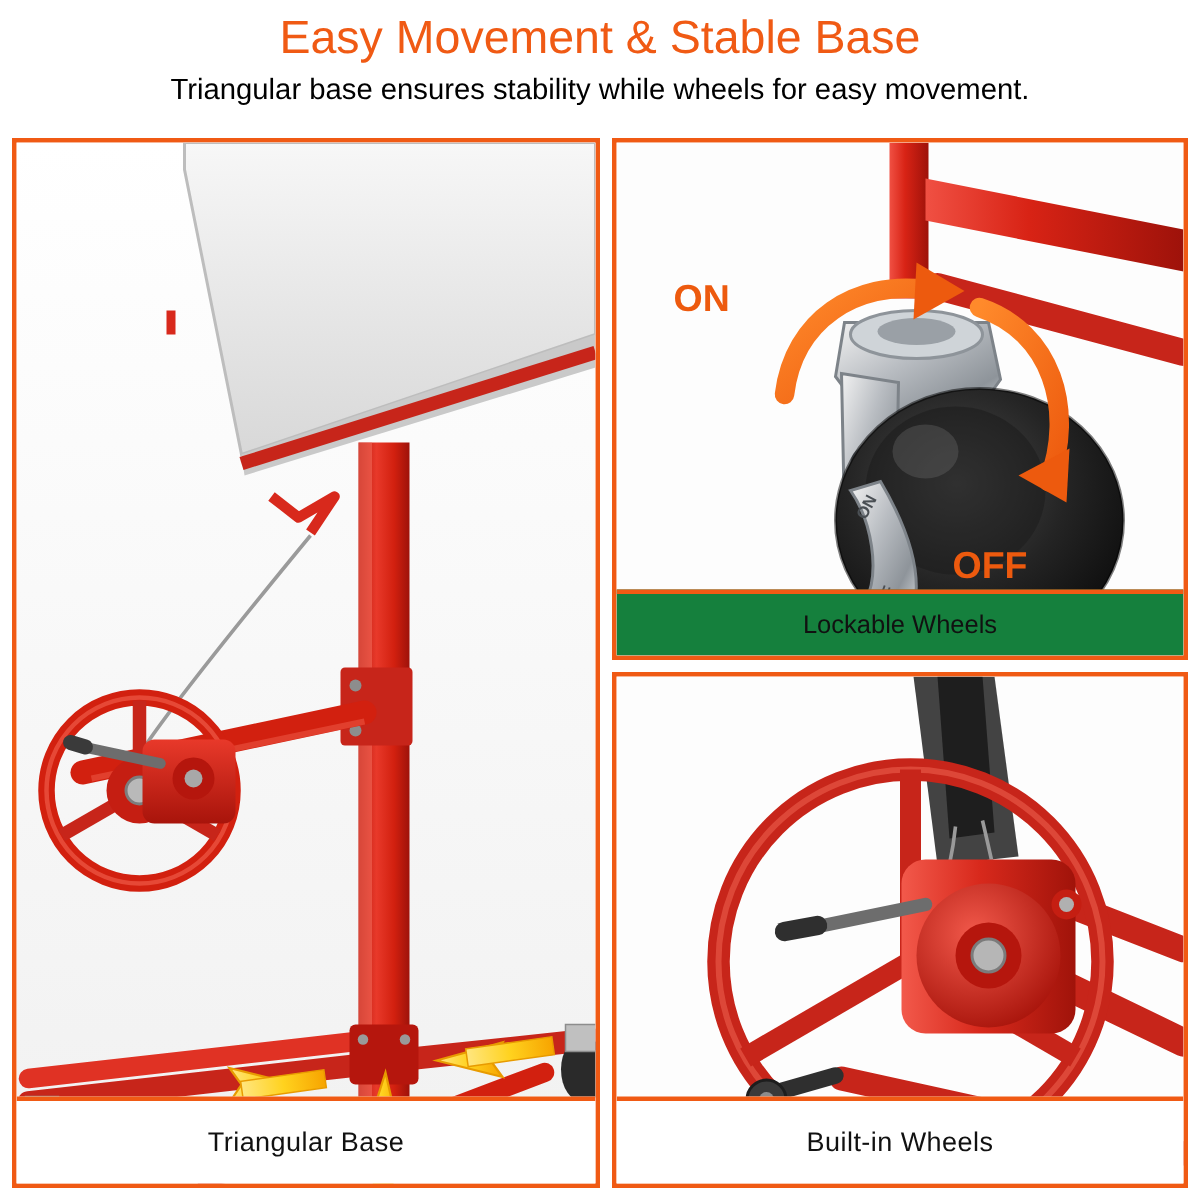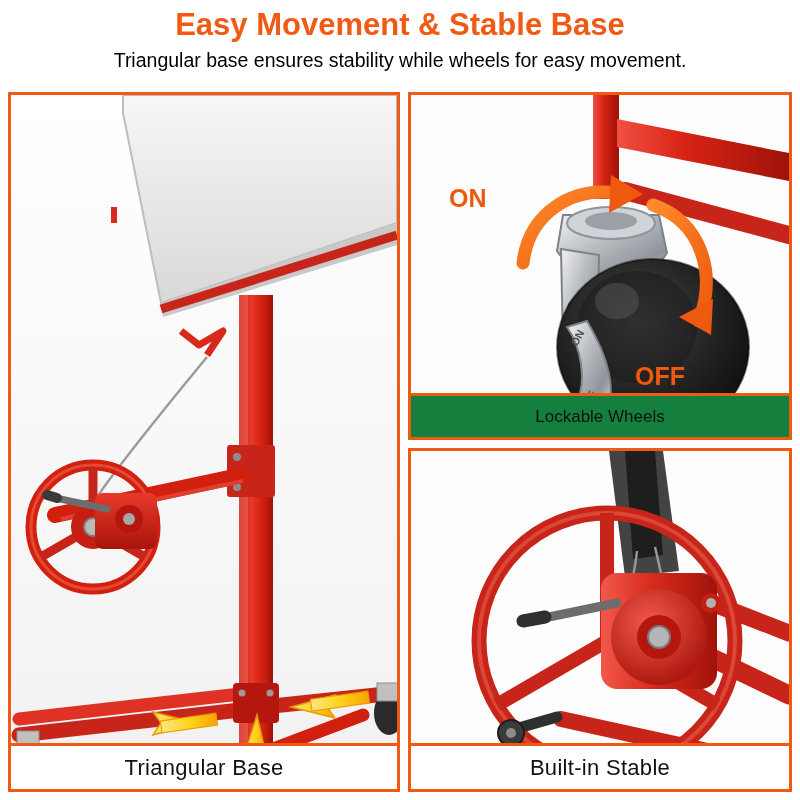--- a/index.html
+++ b/index.html
@@ -16,21 +16,21 @@
   }
 
   
   .header {
     width: 800px;
     padding-top: 6px;
     text-align: center;
   }
   .title {
     font-size: 31px;
-    font-weight: bold;
+    font-weight: normal;
     color: #F05A14;
     letter-spacing: 0px;
     line-height: 38px;
     white-space: nowrap;
   }
   .subtitle {
     font-size: 19.5px;
     color: #000000;
     line-height: 26px;
     margin-top: 3px;
@@ -61,28 +61,28 @@
     left: 0; top: 0; right: 0; bottom: 0;
     overflow: hidden;
   }
 
   
   .caption {
     position: absolute;
     left: 0;
     bottom: 0;
     width: 100%;
-    height: 46px;
+    height: 58px;
     background: #ffffff;
     border-top: 3px solid #F05A14;
     box-sizing: border-box;
     display: flex;
     align-items: center;
     justify-content: center;
-    font-size: 22px;
+    font-size: 18px;
     color: #111111;
     letter-spacing: .3px;
   }
   .caption-tr {
     position: absolute;
     left: 0; bottom: 0; width: 100%; height: 44px;
     background: #15803d;
     border-top: 3px solid #F05A14;
     box-sizing: border-box;
     display: flex; align-items: center; justify-content: center;
@@ -340,16 +340,16 @@
           <path d="M112 170 L134 166" stroke="#2f2f2f" stroke-width="13" stroke-linecap="round"></path>
         </g>
 
         <g>
           <path d="M104 278 L146 266" stroke="#2f2f2f" stroke-width="11" stroke-linecap="round"></path>
           <circle cx="100" cy="282" r="13" fill="#3a3a3a" stroke="#1d1d1d" stroke-width="2"></circle>
           <circle cx="100" cy="282" r="5" fill="#8c8c8c"></circle>
         </g>
       </svg>
     </div>
-    <div class="caption">Built-in Stable</div>
+    <div class="caption">Built-in Wheels</div>
   </div>
 
 </div>
 
 </body></html>

